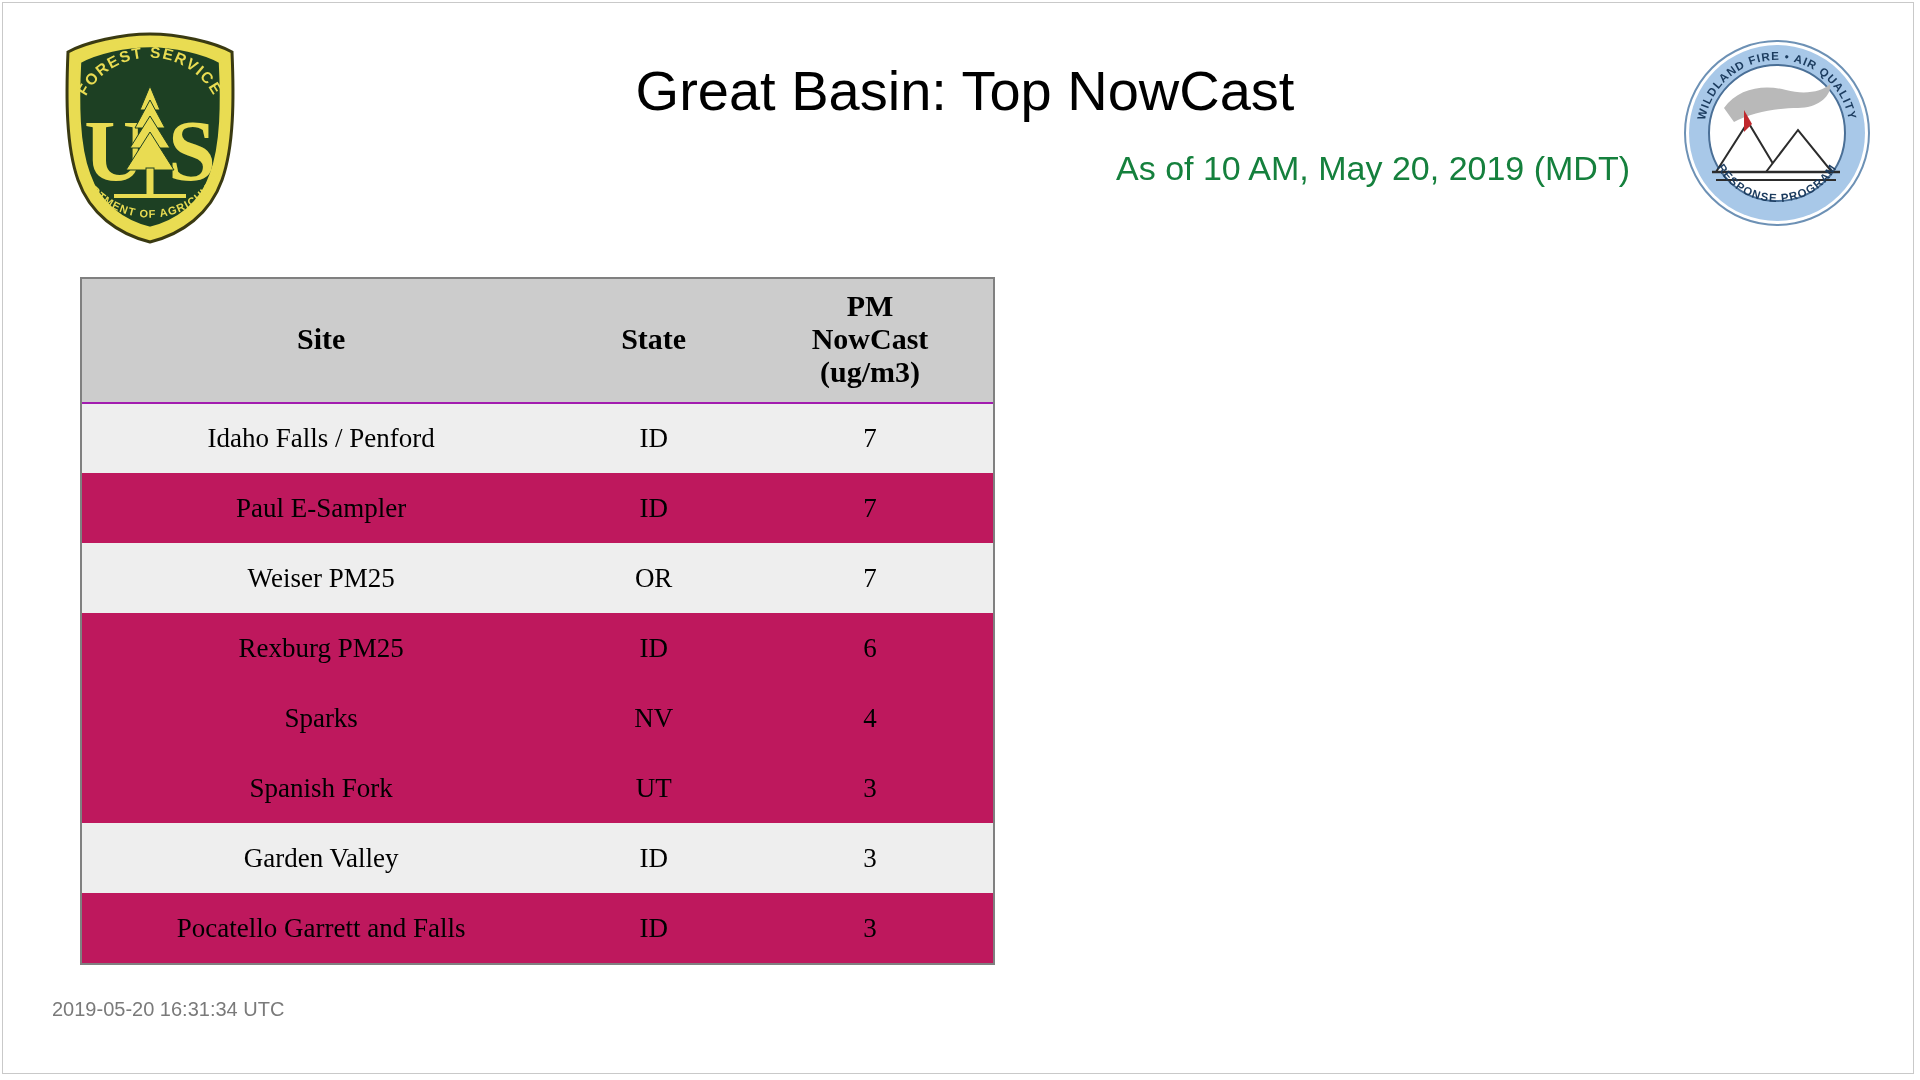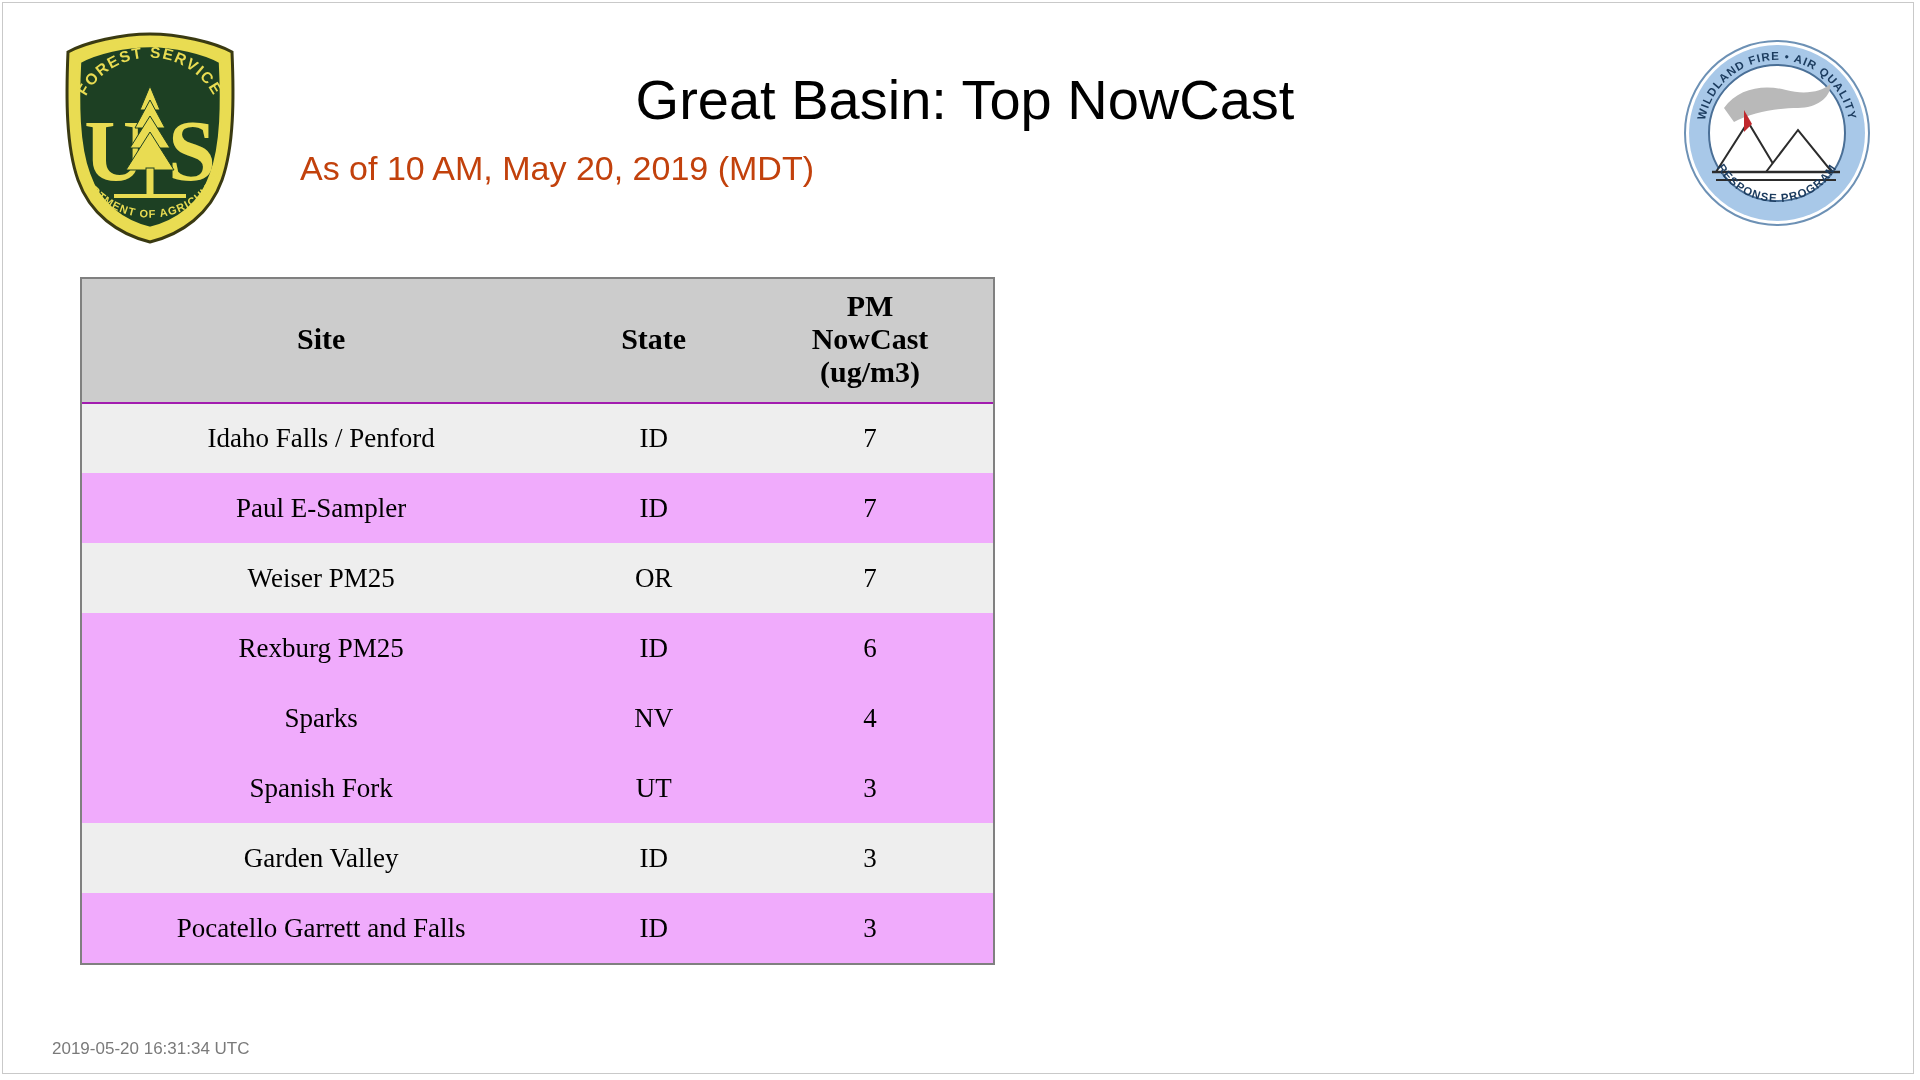--- a/index.html
+++ b/index.html
@@ -50,39 +50,39 @@
     top: 38px;
     width: 190px;
     height: 190px;
   }
   .wfaq-logo svg { display: block; }
 
   
   .title {
     position: absolute;
     left: 300px;
-    top: 69px;
+    top: 60px;
     width: 1330px;
     text-align: center;
     font-size: 56px;
     font-weight: 400;
     color: #000000;
     letter-spacing: 0px;
     line-height: 1.1;
     white-space: nowrap;
   }
   .subtitle {
     position: absolute;
     left: 300px;
     top: 148px;
     width: 1330px;
-    text-align: left;
+    text-align: right;
     font-size: 34px;
     font-weight: 400;
-    color: #c2410c;
+    color: #15803d;
     line-height: 1.2;
     white-space: nowrap;
   }
 
   
   .table-wrap {
     position: absolute;
     left: 80px;
     top: 277px;
     width: 915px;
@@ -112,34 +112,34 @@
   table.nowcast td {
     font-size: 27px;
     color: #000000;
     text-align: center;
     padding: 12px 4px;
     height: 70px;
     box-sizing: border-box;
     border: none;
   }
   table.nowcast tbody tr.odd td { background: #eeeeee; }
-  table.nowcast tbody tr.even td { background: #f0abfc; }
+  table.nowcast tbody tr.even td { background: #be185d; }
 
   col.c-site  { width: 52.5%; }
   col.c-state { width: 20.5%; }
   col.c-pm    { width: 27.0%; }
 
   .hdr-pm { line-height: 1.1; }
 
   
   .timestamp {
     position: absolute;
     left: 52px;
-    top: 1039px;
-    font-size: 17px;
+    top: 998px;
+    font-size: 20px;
     color: #7a7a7a;
     font-family: "Liberation Sans", sans-serif;
     white-space: nowrap;
   }
 </style>
 </head>
 <body>
 
 <div class="slide">
 

